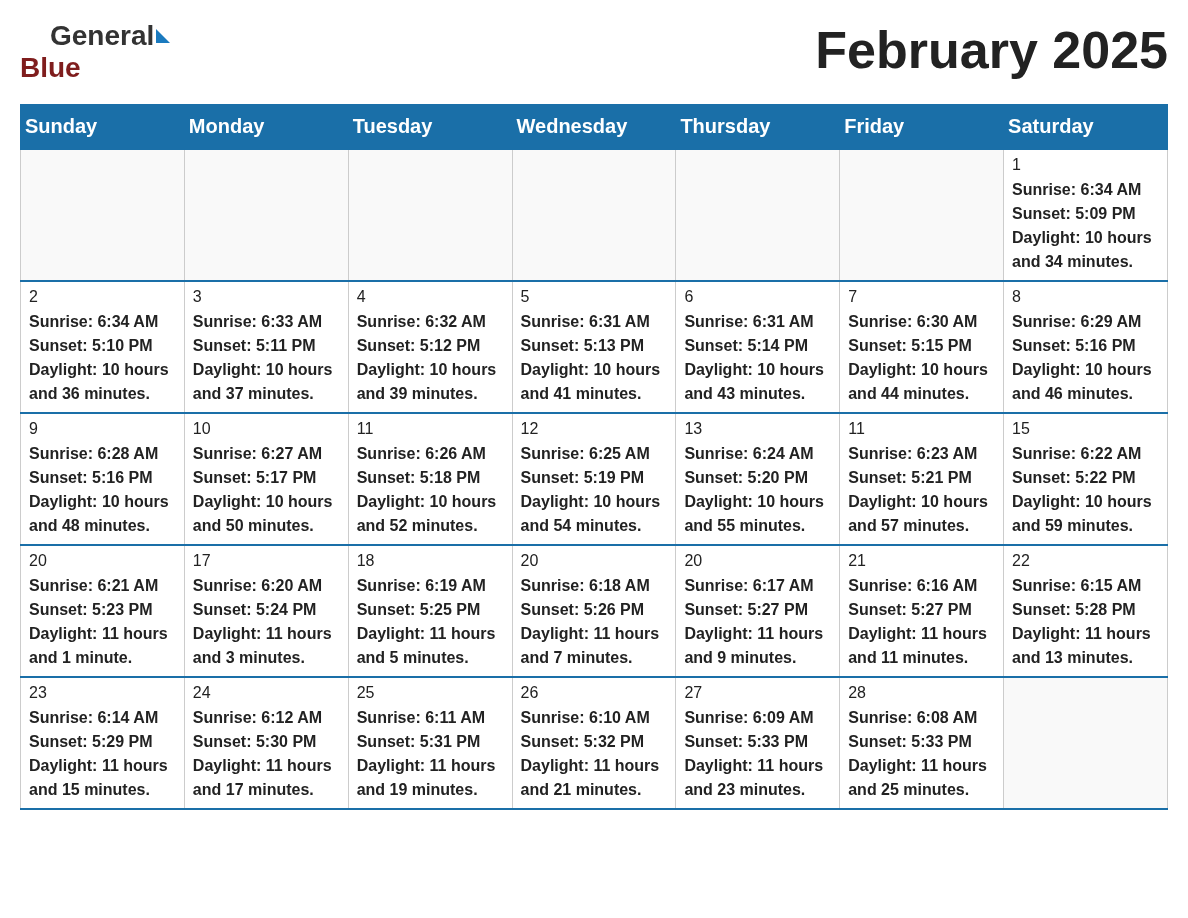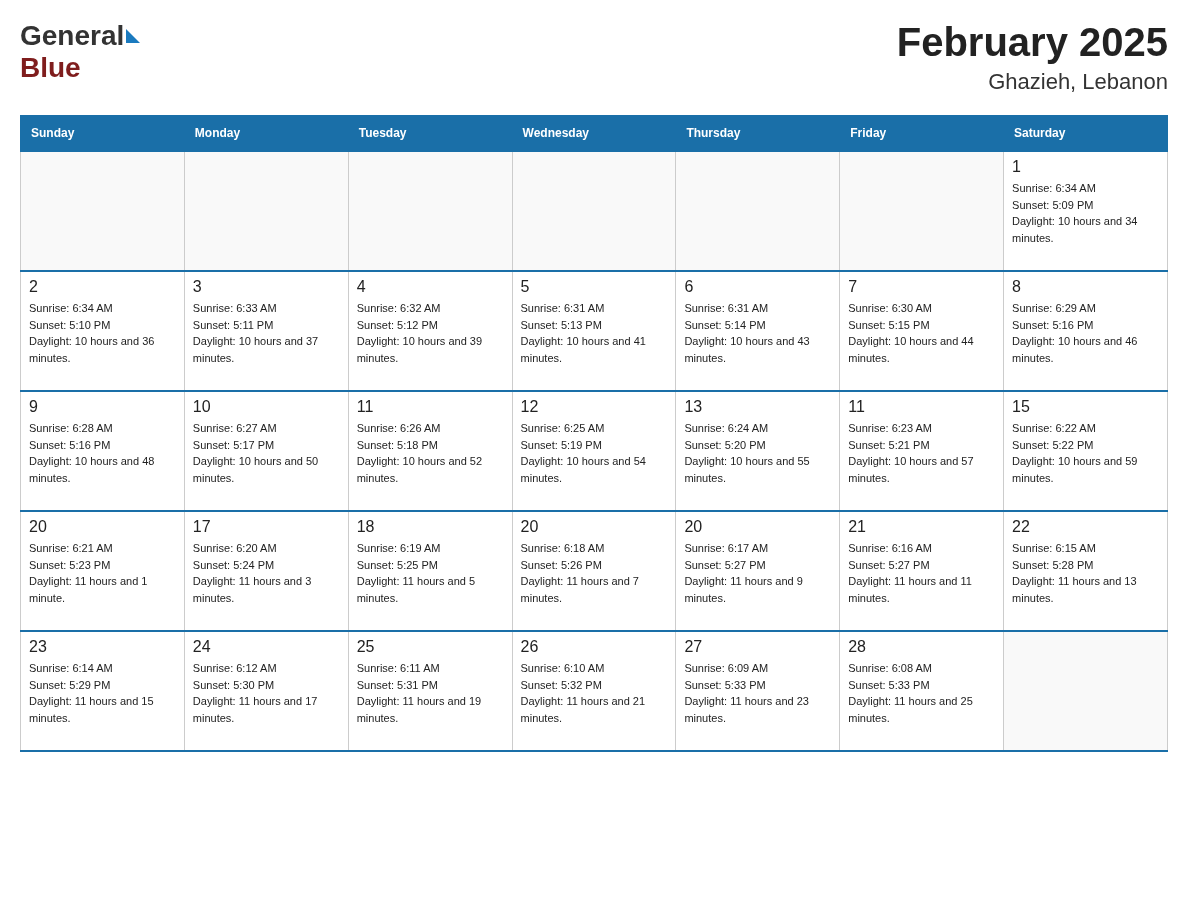--- a/index.html
+++ b/index.html
@@ -20,54 +20,55 @@
       display: flex;
       flex-direction: column;
       align-items: flex-start;
     }
     .logo-text {
       display: flex;
       align-items: center;
       font-size: 28px;
       font-weight: bold;
       color: #333;
+      margin-left: 30px;
     }
     .logo-general { color: #333; }
     .logo-arrow {
       width: 0; height: 0;
       border-left: 14px solid #1a7abf;
       border-top: 14px solid transparent;
       border-bottom: 0px solid transparent;
       display: inline-block;
       margin: 0 2px;
       vertical-align: middle;
     }
     .logo-blue { color: #7f1d1d; font-size: 28px; font-weight: bold; }
     .title-section { text-align: right; }
     .month-title {
-      font-size: 40px;
+      font-size: 52px;
       font-weight: bold;
       color: #222;
       text-align: center;
     }
     .location {
       font-size: 22px;
       color: #333;
       margin-top: 4px;
     }
     .calendar {
       width: 100%;
       border-collapse: collapse;
     }
     .calendar th {
       background-color: #1a6fa8;
       color: #fff;
-      padding: 10px 10px;
+      padding: 10px 4px;
       text-align: left;
-      font-size: 12px;
+      font-size: 20px;
       font-weight: bold;
       border: 1px solid #1a6fa8;
     }
     .calendar td {
       vertical-align: top;
       border: 1px solid #ccc;
       padding: 6px 8px;
       font-size: 13px;
       color: #222;
       width: 14.28%;
@@ -76,23 +77,24 @@
     .calendar tr td {
       border-bottom: 2px solid #1a6fa8;
     }
     .day-number {
       font-size: 16px;
       font-weight: normal;
       color: #222;
       margin-bottom: 4px;
     }
     .day-info {
-      font-size: 11px;
+      font-size: 16px;
       color: #222;
       line-height: 1.5;
+      font-weight: bold;
     }
     .empty-cell {
       background: #f9f9f9;
     }
     .row-top td {
       border-top: 2px solid #1a6fa8;
     }
   </style>
 </head>
 <body>
@@ -102,21 +104,20 @@
     <div class="logo-text">
       <span class="logo-general">General</span>
       <span class="logo-arrow"></span>
     </div>
     <div>
       <span class="logo-blue">Blue</span>
     </div>
   </div>
   <div class="title-section">
     <div class="month-title">February 2025</div>
-    <div class="location">Ghazieh, Lebanon</div>
   </div>
 </div>
 
 <table class="calendar">
   <thead>
     <tr>
     <th>Sunday</th>
         <th>Monday</th>
         <th>Tuesday</th>
         <th>Wednesday</th>

